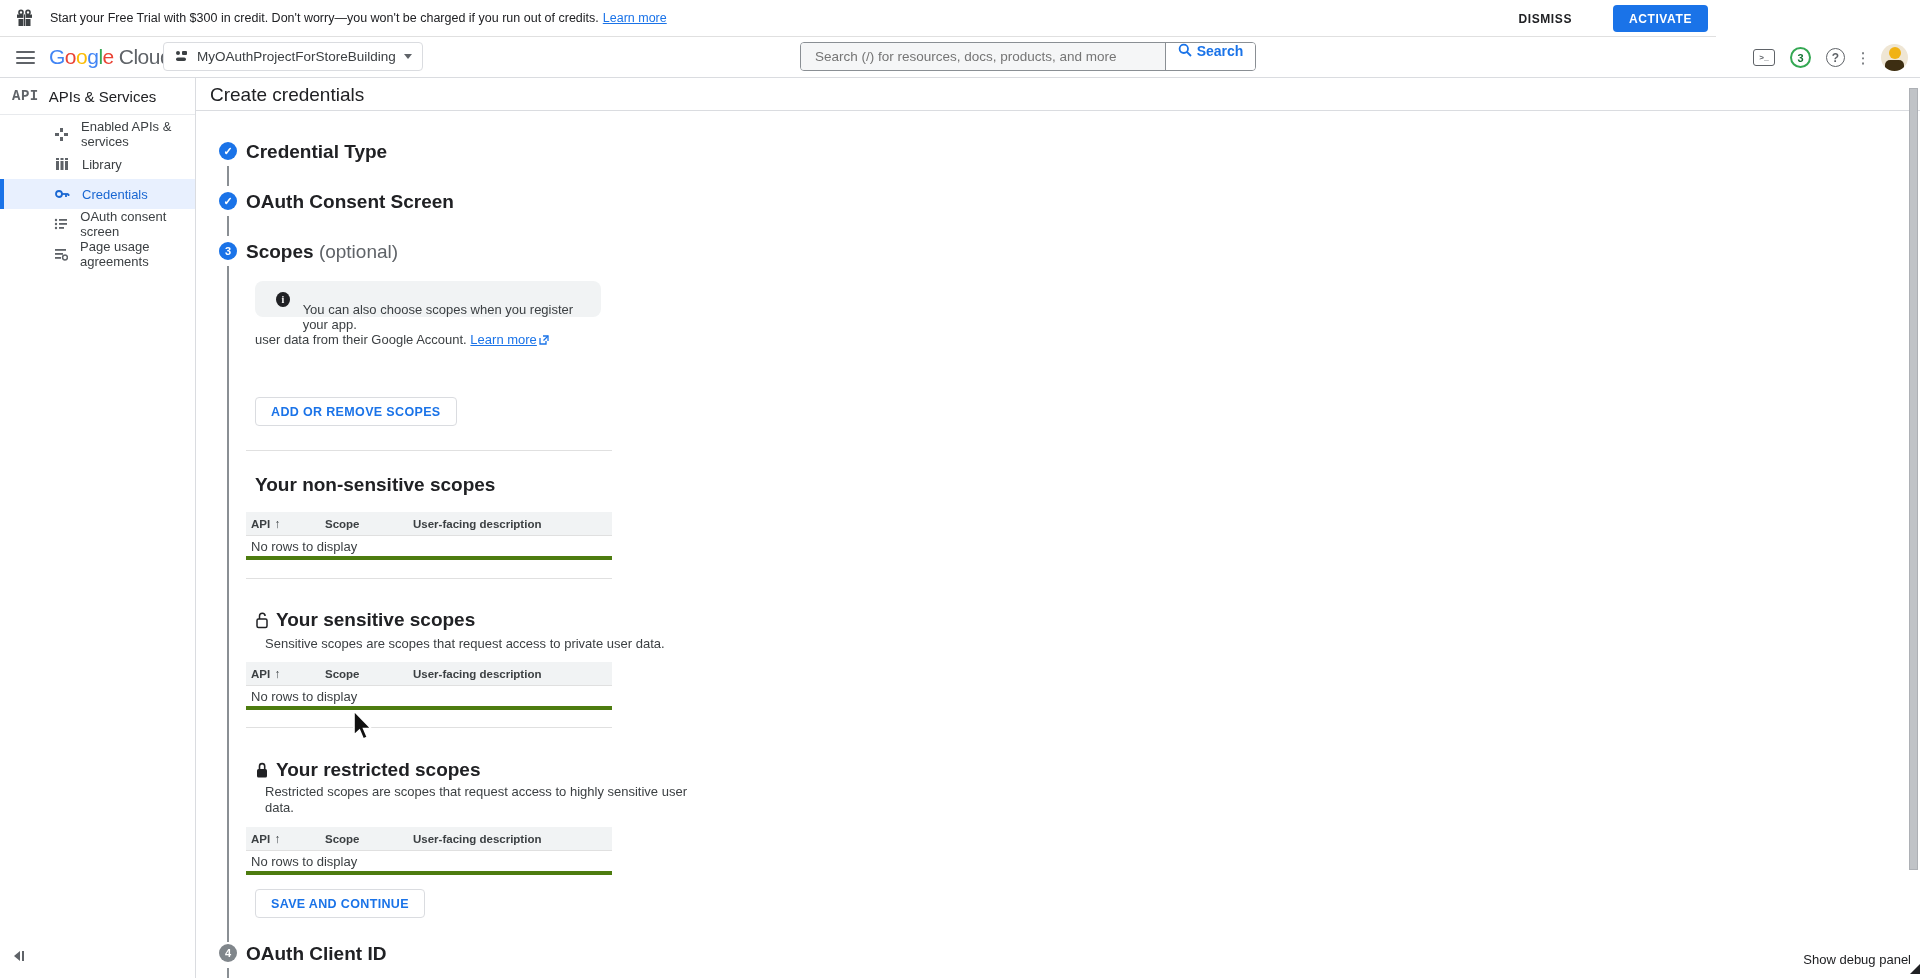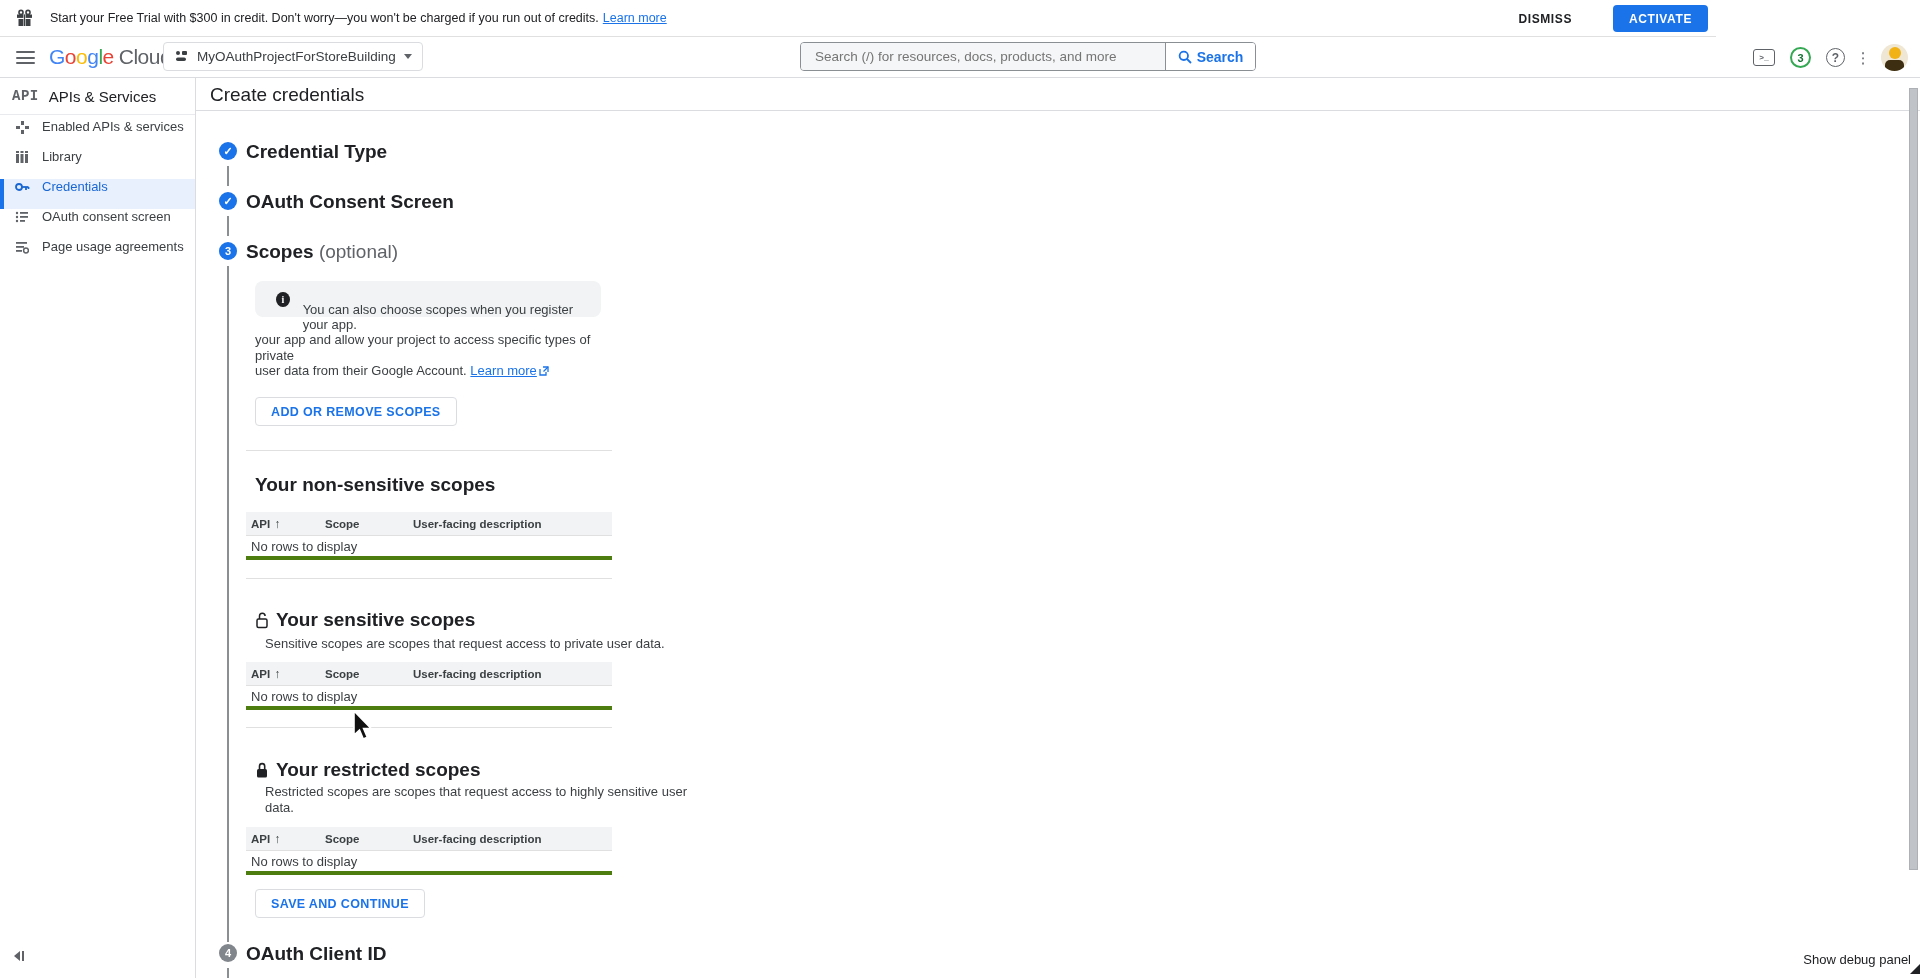--- a/index.html
+++ b/index.html
@@ -20,39 +20,39 @@
   .hamburger span { display:block; height:2px; background:#5f6368; margin-bottom:3.5px; border-radius:1px; }
   .gc-logo { position:absolute; left:49px; top:8px; font-size:21px; letter-spacing:-0.5px; cursor:pointer; }
   .g-blue{color:#4285f4} .g-red{color:#ea4335} .g-yellow{color:#fbbc04} .g-green{color:#34a853}
   .g-cloud{ color:#5f6368; margin-left:5px; }
   .project-btn { position:absolute; left:163px; top:5px; height:29px; min-width:204px; border:1px solid #dadce0; border-radius:4px; background:#fff; display:flex; align-items:center; padding:0 10px; cursor:pointer; }
   .project-name { font-size:13.5px; color:#3c4043; margin:0 8px; }
   .caret-down { width:0; height:0; border-left:4.5px solid transparent; border-right:4.5px solid transparent; border-top:5px solid #5f6368; }
 
   .search-wrap { position:absolute; left:800px; top:5px; width:456px; height:29px; border:1px solid #8a8f94; border-radius:4px; display:flex; overflow:hidden; background:#f5f6f7; }
   .search-input { flex:1; border:none; outline:none; background:#f5f6f7; padding:0 14px; font-size:13.5px; color:#5f6368; font-family:"Liberation Sans",sans-serif; }
-  .search-btn { width:90px; background:#fff; border:none; border-left:1px solid #8a8f94; color:#1a73e8; font-size:14px; font-weight:bold; display:flex; align-items:center; justify-content:center; gap:5px; cursor:pointer; }
+  .search-btn { width:90px; background:#fff; border:none; border-left:1px solid #8a8f94; color:#1a73e8; font-size:14px; font-weight:bold; display:flex; align-items:flex-start; justify-content:center; gap:5px; cursor:pointer; }
 
   .hdr-icons { position:absolute; right:12px; top:0; height:41px; display:flex; align-items:center; gap:15px; }
   .icon-btn { cursor:pointer; display:flex; align-items:center; justify-content:center; }
   .shell-icon { width:22px; height:17px; border:1.6px solid #5f6368; border-radius:3px; font-size:8px; font-weight:bold; color:#5f6368; font-family:"Liberation Mono",monospace; display:flex; align-items:center; justify-content:center; }
   .badge-circle { width:21px; height:21px; border:2px solid #34a853; border-radius:50%; color:#137333; font-size:11px; font-weight:bold; display:flex; align-items:center; justify-content:center; }
   .help-circle { width:19px; height:19px; border:1.6px solid #5f6368; border-radius:50%; color:#5f6368; font-size:12px; font-weight:bold; display:flex; align-items:center; justify-content:center; }
   .dots-icon { color:#5f6368; font-size:15px; letter-spacing:0; line-height:5px; width:6px; text-align:center; }
   .avatar { width:27px; height:27px; border-radius:50%; background:#efe6d4; position:relative; overflow:hidden; }
   .avatar .head { position:absolute; left:7.5px; top:3px; width:12px; height:12px; border-radius:50%; background:#f0b214; }
   .avatar .body { position:absolute; left:4px; top:16px; width:19px; height:12px; border-radius:5px 5px 0 0; background:#3d2e12; }
 
   
   .sidebar { position:absolute; top:78px; left:0; width:196px; height:900px; background:#fff; border-right:1px solid #dadce0; }
   .sb-header { height:37px; display:flex; align-items:center; border-bottom:1px solid #e8eaed; }
   .api-logo { font-family:"Liberation Mono",monospace; font-weight:bold; font-size:14px; color:#5f6368; margin:0 10px 0 12px; letter-spacing:0.5px; }
   .sb-title { font-size:15px; color:#202124; }
   .sb-list { padding-top:4px; }
-  .sb-item { position:relative; height:30px; display:flex; cursor:pointer; }
+  .sb-item { position:relative; height:30px; display:flex; align-items:center; cursor:pointer;padding-left:40px; }
   .sb-item .sb-icon { width:16px; height:16px; margin:0 12px 0 14px; display:flex; align-items:center; justify-content:center; }
   .sb-item .sb-label { font-size:13px; color:#3c4043; }
   .sb-item.selected { background:#e8f0fe; }
   .sb-item.selected::before { content:""; position:absolute; left:0; top:0; width:4px; height:30px; background:#1a73e8; }
   .sb-item.selected .sb-label { color:#1967d2; }
   .collapse-btn { position:absolute; left:10px; top:870px; cursor:pointer; }
 
   
   .page-title { position:absolute; left:210px; top:84px; font-size:19px; color:#202124; }
   .title-divider { position:absolute; left:196px; top:110px; width:1724px; height:1px; background:#dadce0; }
@@ -261,21 +261,20 @@
     </div>
   <div class="step-label" style="top:241px;"><span>Scopes</span> <span class="step-optional">(optional)</span></div>
   <div class="connector" style="top:266px; height:676px;"></div>
 
   <div class="info-banner">
     <span class="info-icon">i</span>
     <span class="info-text">You can also choose scopes when you register your app.</span>
   </div>
 
   <div class="scopes-desc">
-    <span class="line">your app and allow your project to access specific types of private</span>
     <span class="line3">user data from their Google Account.</span>
     <span class="learn-more">Learn more</span><svg class="ext-icon" width="10" height="10" viewBox="0 0 10 10">
         <path d="M1 3 L1 9 L7 9 L7 6" fill="none" stroke="#1a73e8" stroke-width="1.3"></path>
         <path d="M4 1 L9 1 L9 6" fill="none" stroke="#1a73e8" stroke-width="1.3"></path>
         <line x1="9" y1="1" x2="4.5" y2="5.5" stroke="#1a73e8" stroke-width="1.3"></line>
       </svg>
   </div>
 
   <button class="gbtn add-scopes-btn">ADD OR REMOVE SCOPES</button>
 

